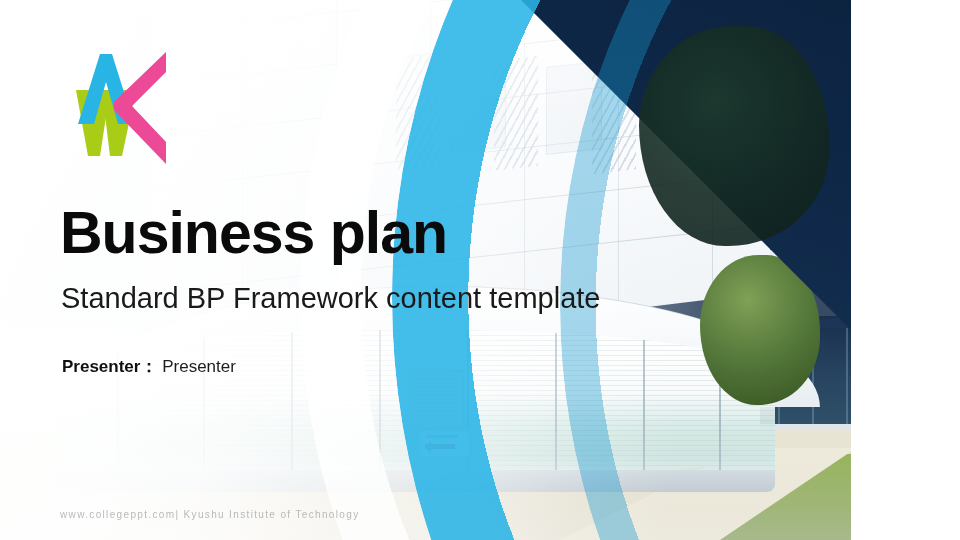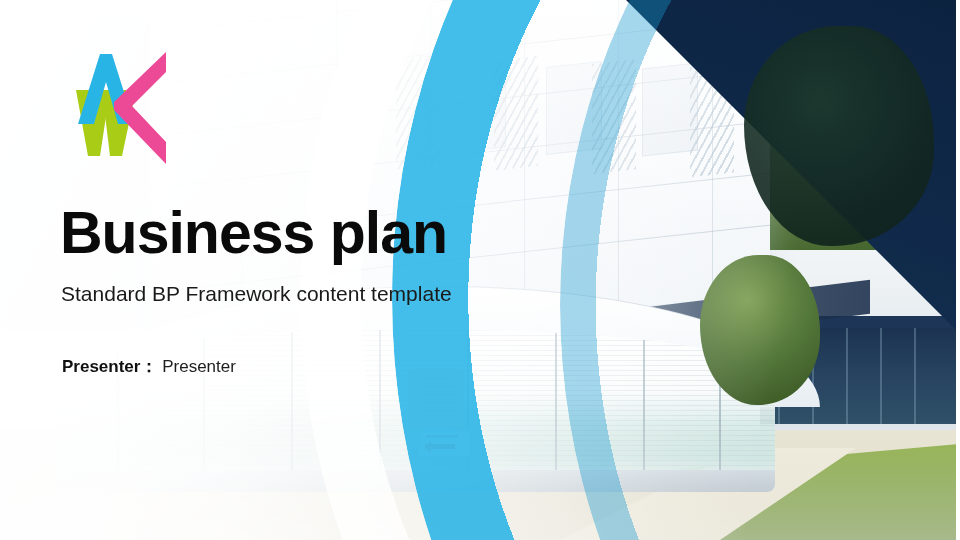--- a/index.html
+++ b/index.html
@@ -7,21 +7,21 @@
     margin: 0;
     padding: 0;
     background: #ffffff;
   }
   body {
     font-family: "Liberation Sans", sans-serif;
   }
 
   #slide {
     position: relative;
-    width: 956px;
+    width: 851px;
     height: 540px;
     overflow: hidden;
     background: #ffffff;
   }
 
   
   .photo {
     position: absolute;
     inset: 0;
     overflow: hidden;
@@ -335,21 +335,21 @@
     letter-spacing: -1px;
     color: #0a0a0a;
     line-height: 1.05;
     white-space: nowrap;
   }
   .subtitle {
     position: absolute;
     left: 61px;
     top: 281px;
     margin: 0;
-    font-size: 21px;
+    font-size: 29px;
     font-weight: normal;
     color: #1a1a1a;
     line-height: 1.2;
     white-space: nowrap;
   }
 
   .meta {
     position: absolute;
     left: 62px;
     top: 353px;
@@ -477,14 +477,15 @@
   <h1 class="title">Business plan</h1>
 
   <h2 class="subtitle">Standard BP Framework content template</h2>
 
   <div class="meta">
     <span class="row">
       <span class="label">Presenter</span><span class="sep">：</span>&nbsp;<span class="value">Presenter</span>
     </span>
   </div>
 
+  <div class="footer">www.collegeppt.com| Kyushu Institute of Technology</div>
 
 </div>
 
 </body></html>

